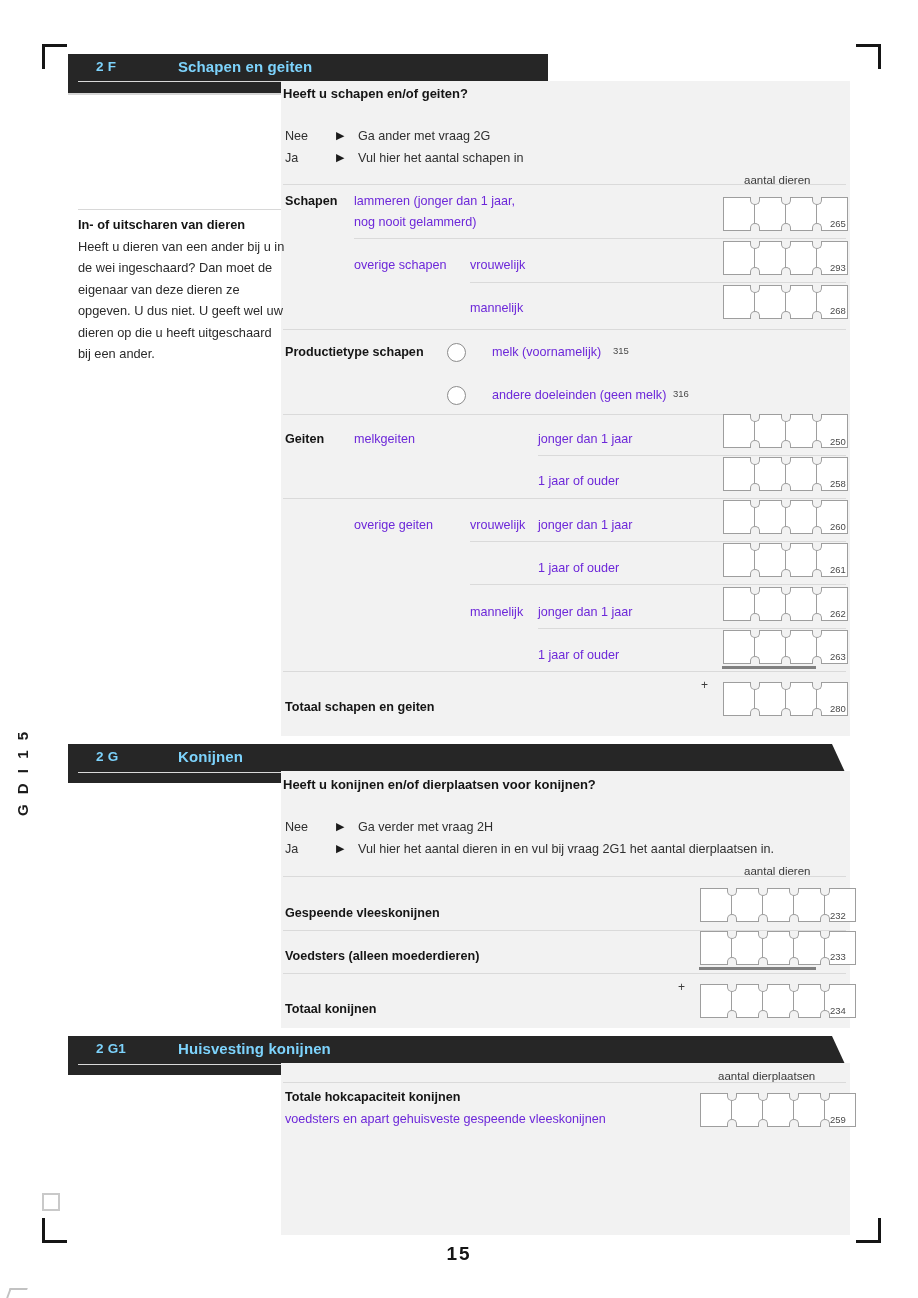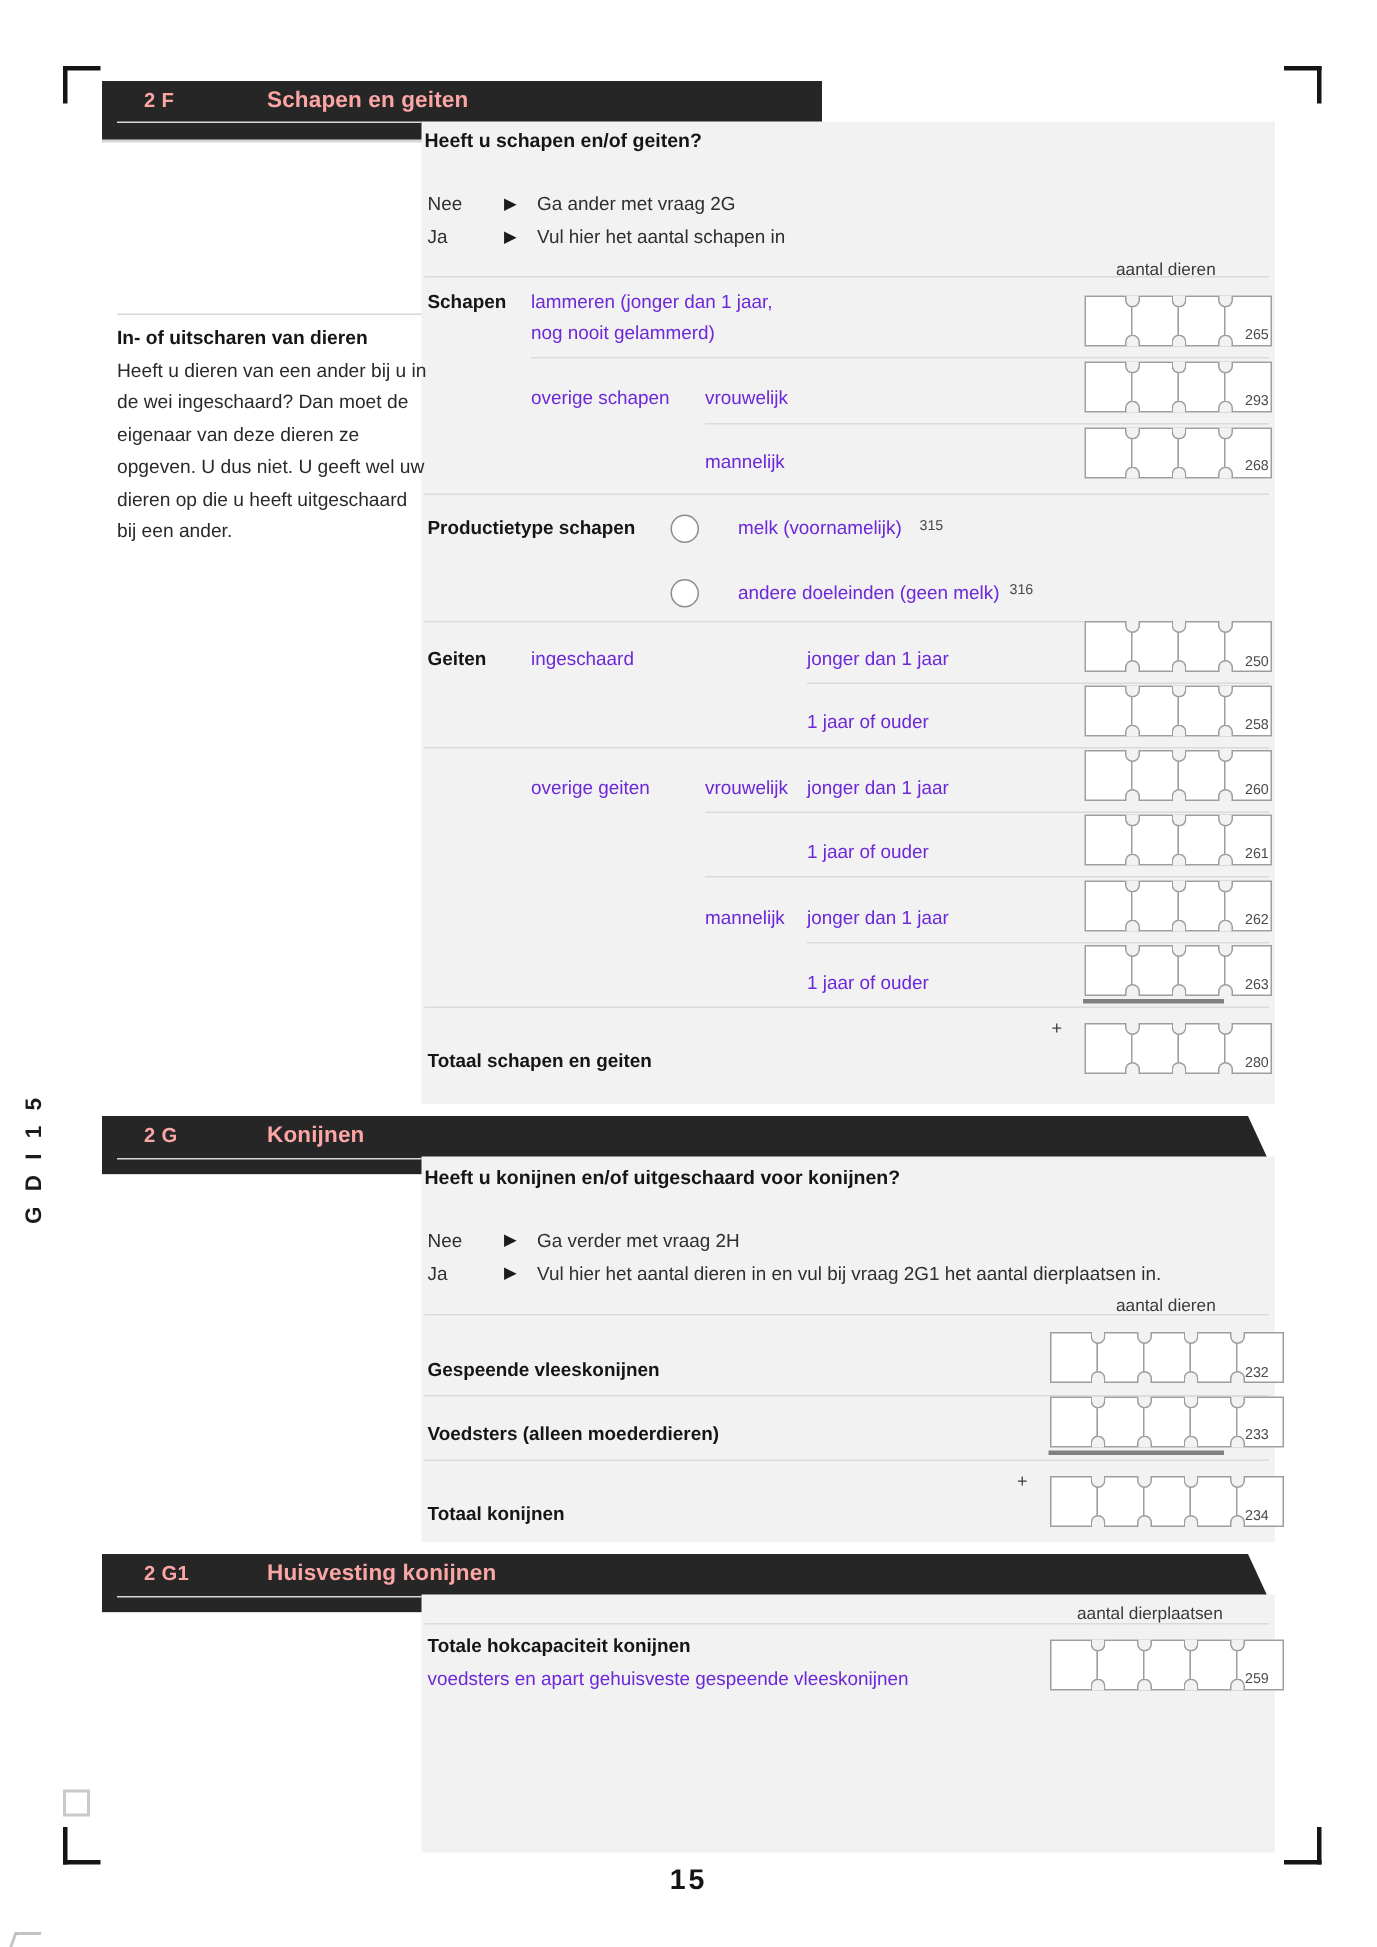--- a/index.html
+++ b/index.html
@@ -63,21 +63,21 @@
     letter-spacing: 3px;
     color: #1b1b1b;
     white-space: nowrap;
   }
 
   
   .banner {
     position: absolute;
     height: 39px;
     background: #262626;
-    color: #fca5a5;
+    color: #7dd3fc;
     box-shadow: 0 2px 0 rgba(0,0,0,0.16);
   }
   .banner.chamfer {
     clip-path: polygon(0 0, calc(100% - 18px) 0, 100% 100%, 0 100%);
   }
   .banner .bcode {
     position: absolute;
     left: 28px;
     top: 5px;
     font-size: 13.5px;
@@ -320,21 +320,21 @@
 <div class="radio" style="left:447px; top:343px;"></div>
 <div class="lbl" style="left:492px; top:345px;">melk (voornamelijk)</div>
 <div class="code" style="left:613px; top:345px;">315</div>
 
 <div class="radio" style="left:447px; top:386px;"></div>
 <div class="lbl" style="left:492px; top:388px;">andere doeleinden (geen melk)</div>
 <div class="code" style="left:673px; top:388px;">316</div>
 
 <div class="hrule" style="left:283px; top:414px; width:563px;"></div>
 <div class="lbl bold" style="left:285px; top:432px;">Geiten</div>
-<div class="lbl" style="left:354px; top:432px;">ingeschaard</div>
+<div class="lbl" style="left:354px; top:432px;">melkgeiten</div>
 <div class="lbl" style="left:538px; top:432px;">jonger dan 1 jaar</div>
 <div class="comb" style="left:723px; top:414px;">
   <div class="cell"></div>
   <div class="cell"></div>
   <div class="cell"></div>
   <div class="cell"></div>
 </div>
 <div class="code" style="left:830px; top:436px;">250</div>
 
 <div class="hrule" style="left:538px; top:455px; width:308px;"></div>
@@ -403,21 +403,21 @@
 <div class="code" style="left:830px; top:703px;">280</div>
 
 <div class="banner chamfer" style="left:68px; top:744px; width:782px;">
   <span class="bcode">2 G</span>
   <span class="btitle">Konijnen</span>
 </div>
 
 <div class="panel" style="top:771px; width:569px; height:257px;"></div>
 <div class="left-rule" style="top:772px;"></div>
 
-<div class="q-title" style="left:283px; top:777px;">Heeft u konijnen en/of uitgeschaard voor konijnen?</div>
+<div class="q-title" style="left:283px; top:777px;">Heeft u konijnen en/of dierplaatsen voor konijnen?</div>
 
 <div class="routing" style="left:285px; top:820px; width:560px; height:18px;">
   <span class="r-ans">Nee</span>
   <span class="r-arrow">▶</span>
   <span class="r-text">Ga verder met vraag 2H</span>
 </div>
 <div class="routing" style="left:285px; top:842px; width:560px; height:18px;">
   <span class="r-ans">Ja</span>
   <span class="r-arrow">▶</span>
   <span class="r-text">Vul hier het aantal dieren in en vul bij vraag 2G1 het aantal dierplaatsen in.</span>

